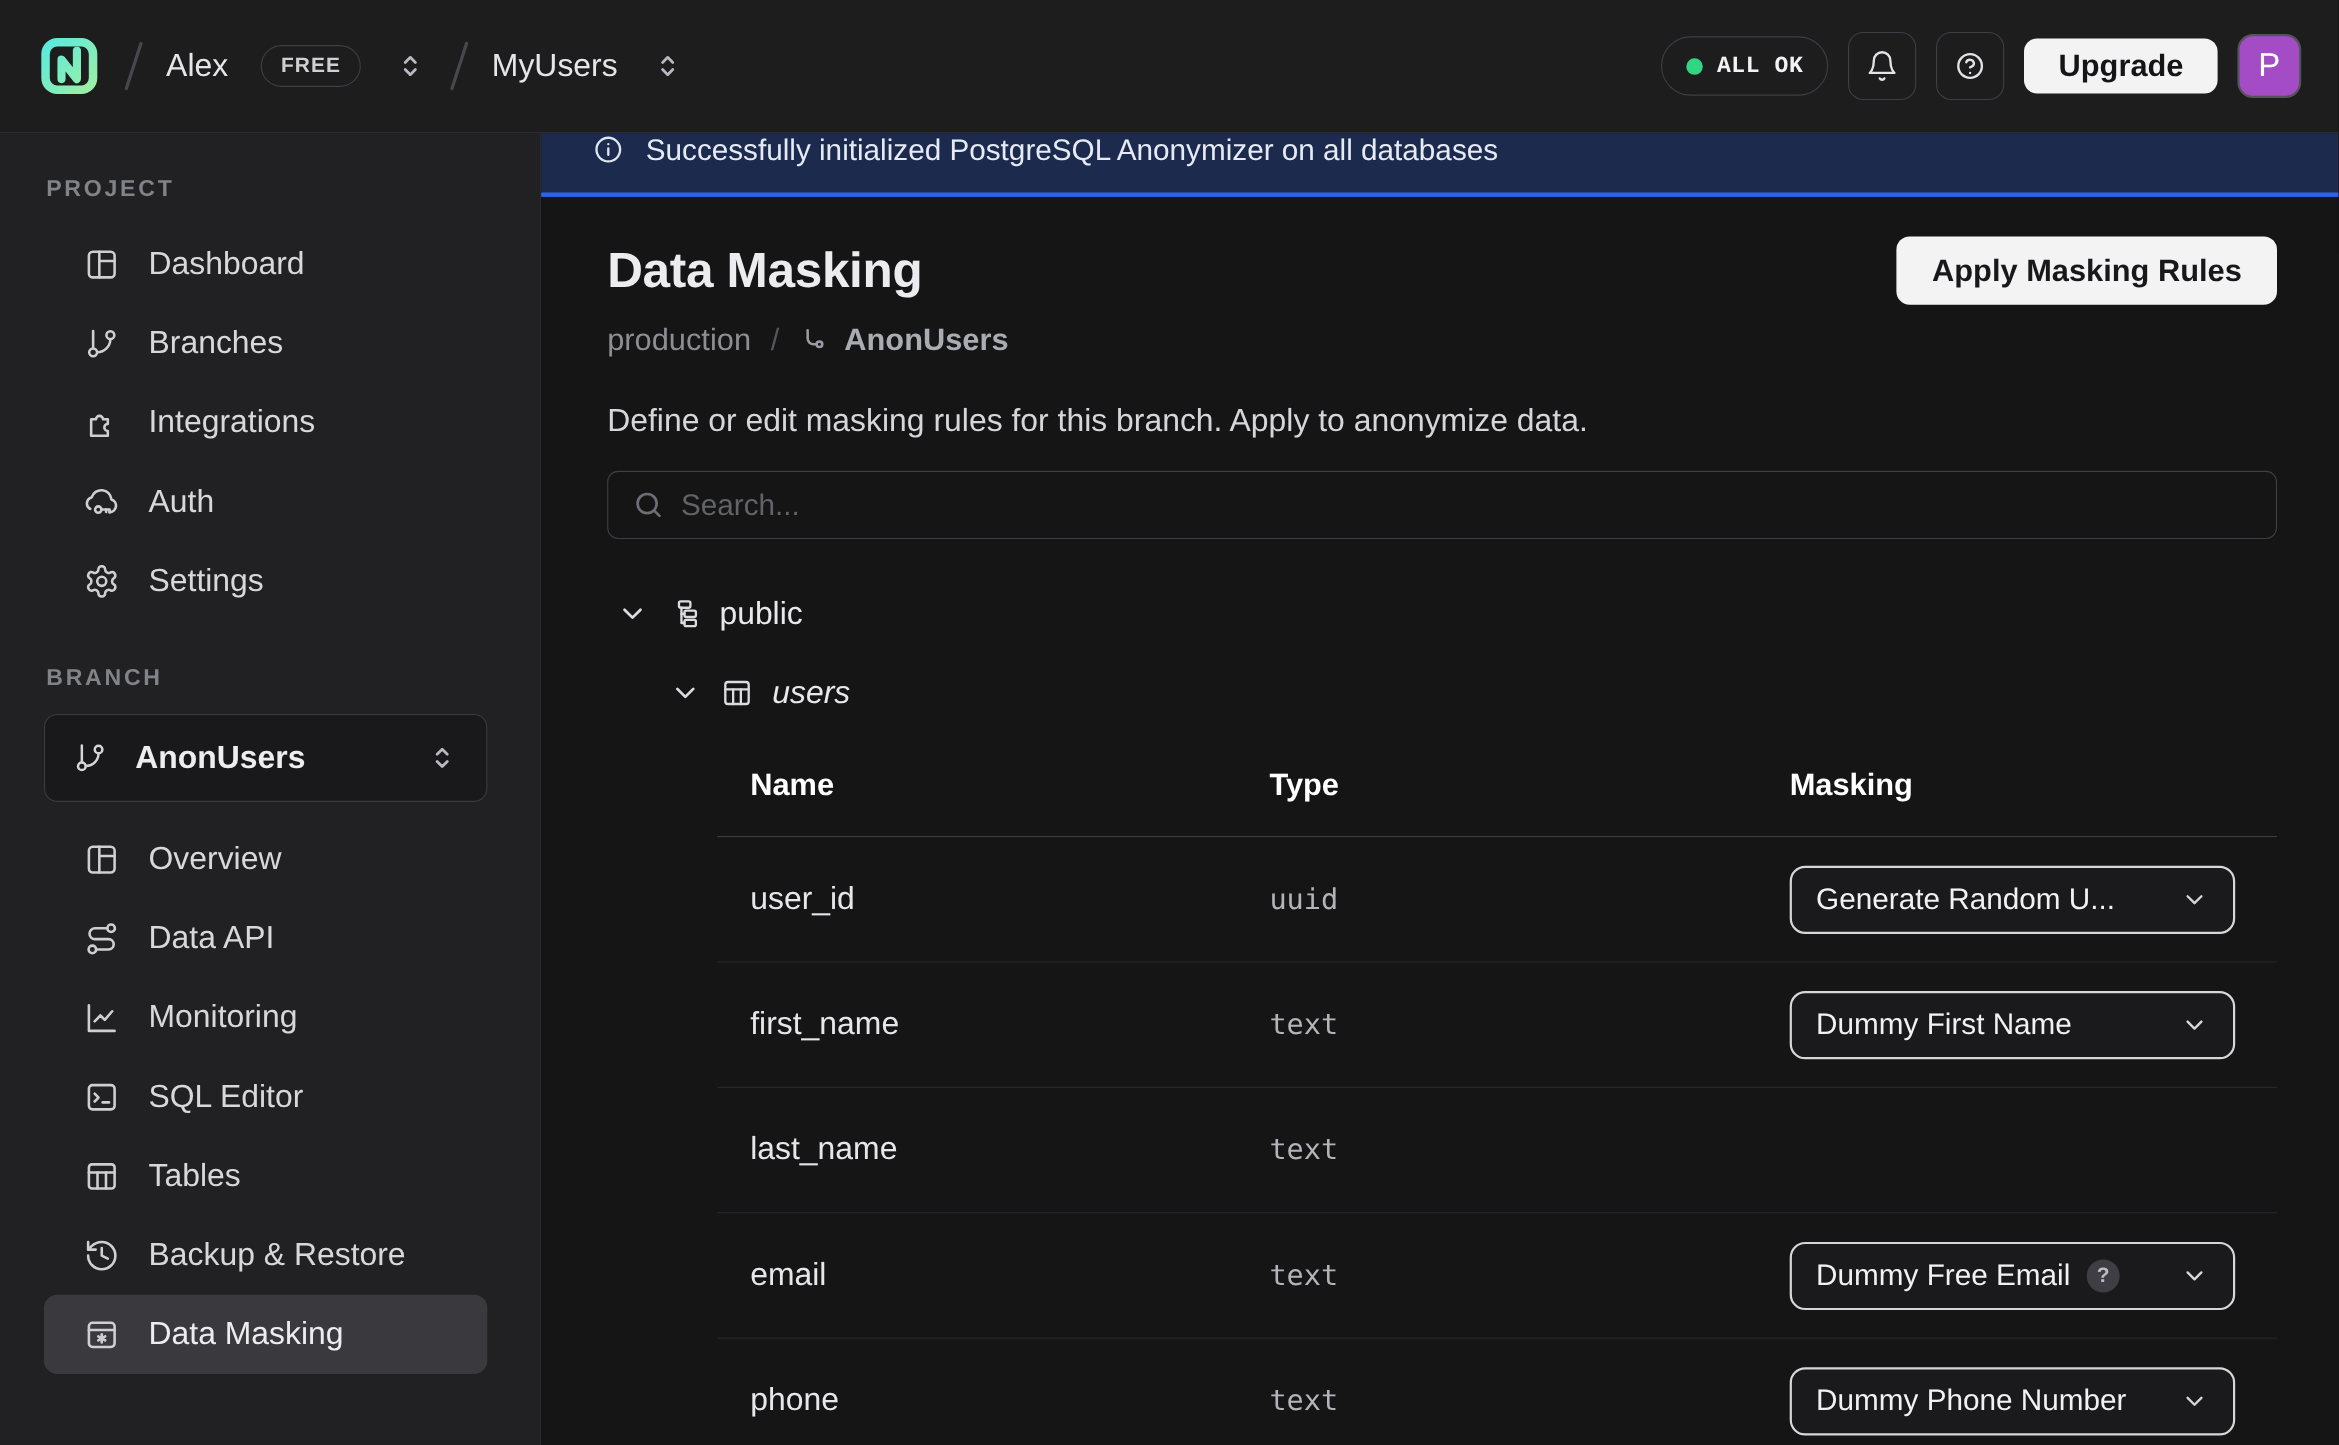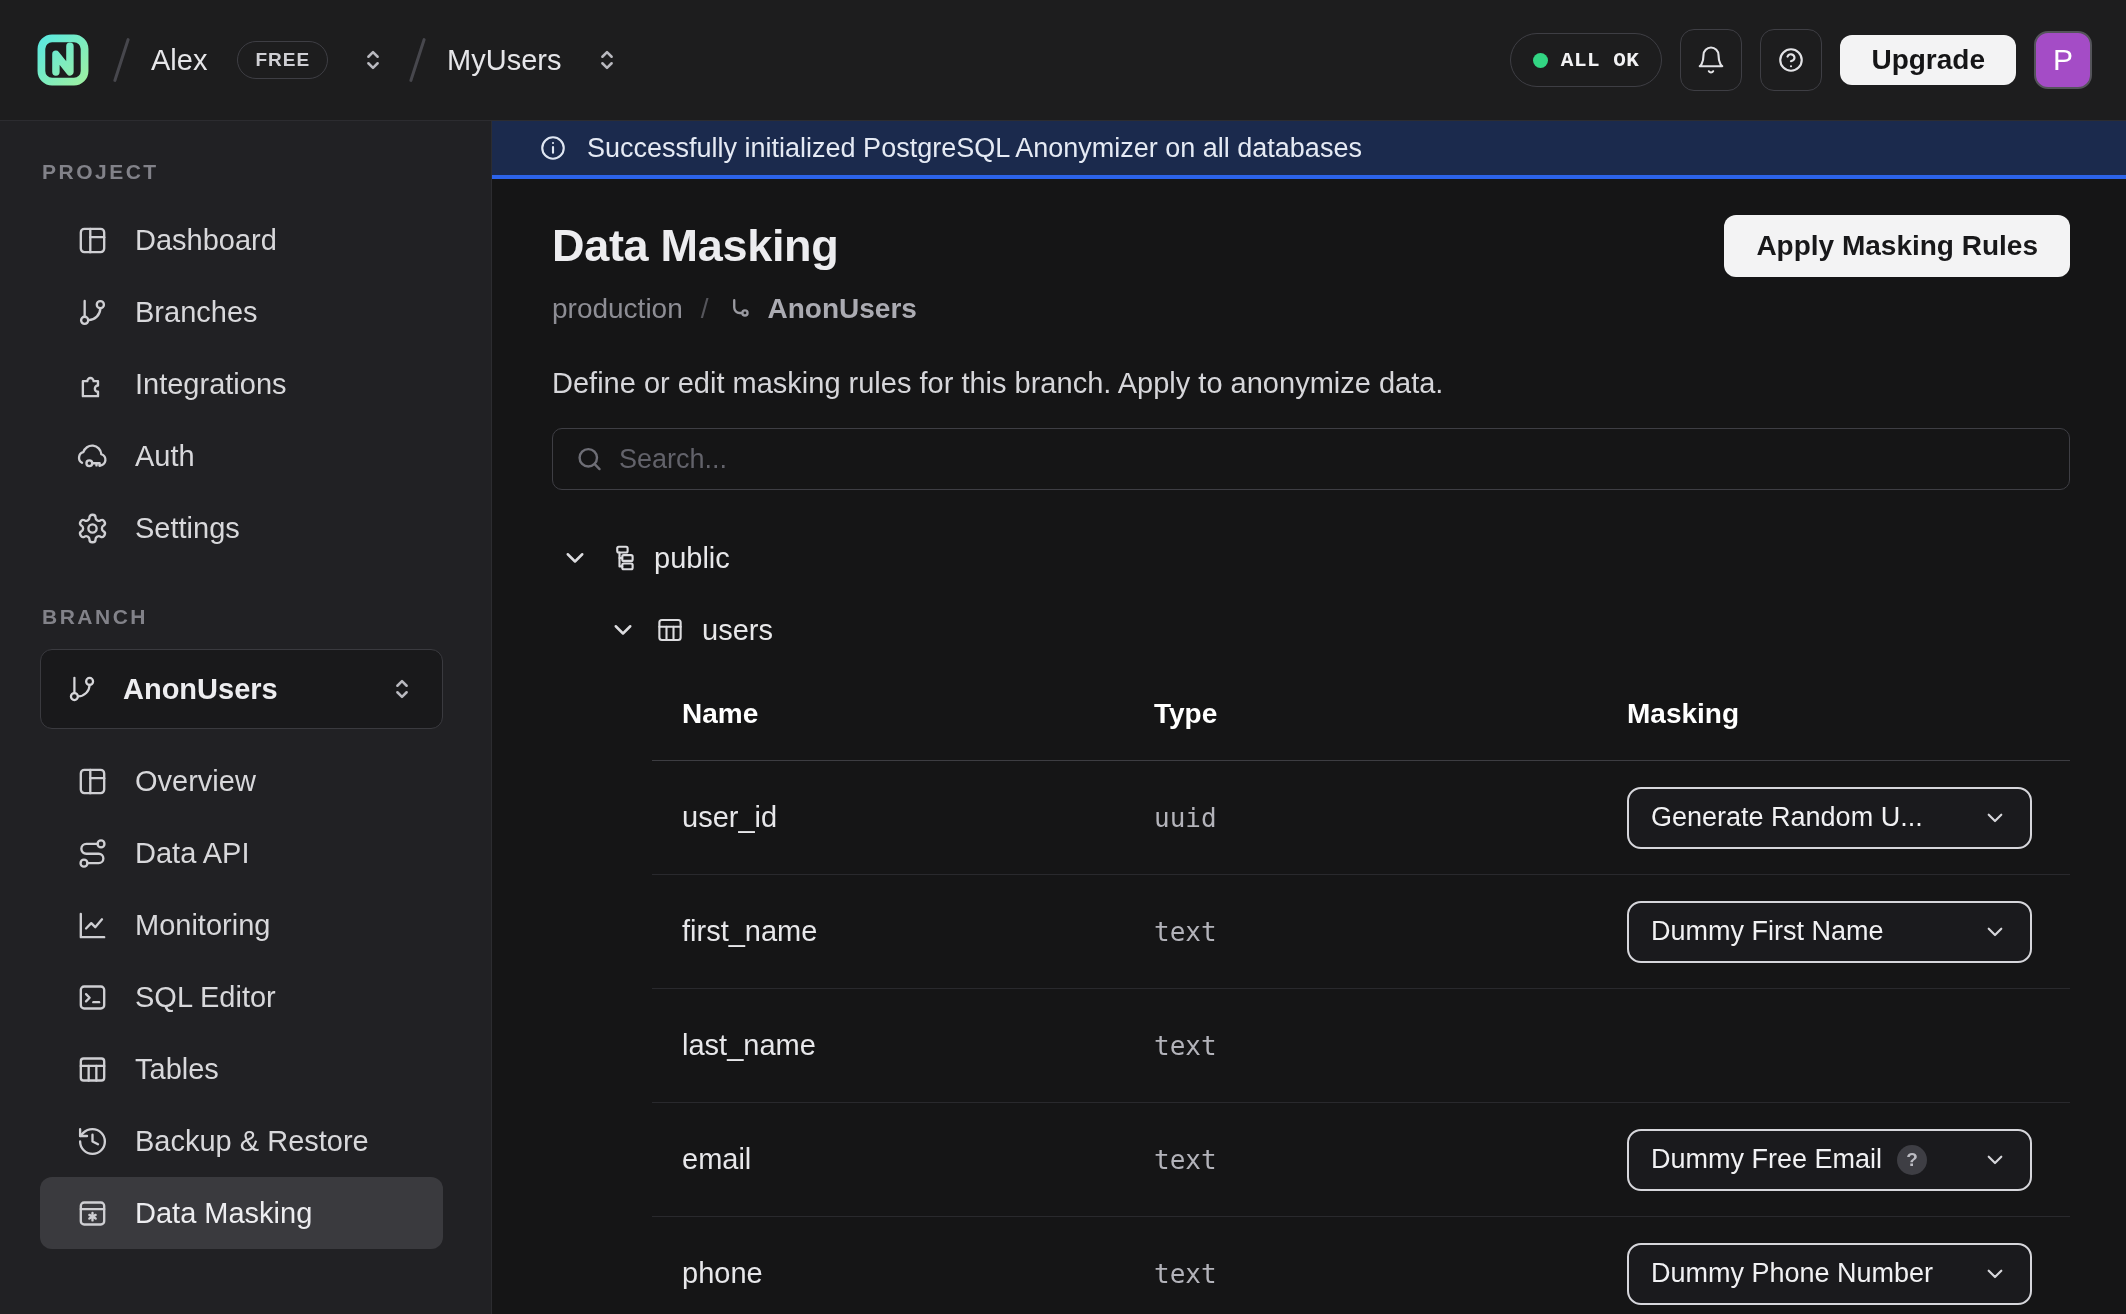--- a/index.html
+++ b/index.html
@@ -47,21 +47,21 @@
   .side-item .icon svg { width:100%; height:100%; display:block; }
   .side-item.active { background:#3a3a3e; color:#ededf0; }
   .branch-selector { width:100%; height:80px; margin-top:18px; border-radius:12px; border:1px solid #3a3a3f; background:#19191b; display:flex; align-items:center; gap:25px; padding:0 25px; color:#ededf0; font-size:29px; font-weight:600; font-family:inherit; cursor:pointer; }
   .branch-selector .icon { width:32px; height:32px; color:#d6d6da; }
   .branch-selector .icon svg { width:100%; height:100%; }
   .branch-selector .updown { margin-left:auto; }
   #branch-nav { margin-top:16px; }
 
   
   .main { flex:1; display:flex; flex-direction:column; min-width:0; background:#151516; }
-  .banner { height:58px; flex-shrink:0; background:var(--banner-bg); border-bottom:4px solid var(--banner-accent); display:flex; align-items:center; gap:19px; padding:0 46px; color:#e5eaf4; font-size:27px; }
+  .banner { height:58px; flex-shrink:0; background:var(--banner-bg); border-bottom:4px solid var(--banner-accent); display:flex; align-items:flex-start; gap:19px; padding:0 46px; color:#e5eaf4; font-size:27px; }
   .banner .icon { width:30px; height:30px; color:#dfe6f2; flex-shrink:0; }
   .banner .icon svg { width:100%; height:100%; display:block; }
   .content { flex:1; padding:0 56px 0 60px; overflow:hidden; }
 
   .title-row { margin-top:36px; display:flex; align-items:center; justify-content:space-between; }
   .page-title { font-size:45px; font-weight:700; color:#ececef; margin:0; letter-spacing:-.3px; line-height:52px; }
   .apply-btn { height:62px; padding:0 32px; border-radius:12px; background:#f3f3f4; color:#18181a; font-size:28px; font-weight:700; border:none; font-family:inherit; cursor:pointer; }
 
   .breadcrumb { margin-top:16px; display:flex; align-items:center; gap:13px; font-size:28px; color:#8d8d94; line-height:32px; }
   .breadcrumb .sep { color:#55555b; margin:0 5px; }
@@ -75,21 +75,21 @@
   .search input { width:100%; height:100%; background:transparent; border:none; outline:none; color:#e5e5e5; font-size:27px; padding:0 24px 0 66px; font-family:inherit; }
   .search input::placeholder { color:#62626a; }
   .search .s-icon { position:absolute; left:22px; top:50%; transform:translateY(-50%); width:29px; height:29px; color:#6e6e76; }
   .search .s-icon svg { width:100%; height:100%; display:block; }
 
   .tree { margin-top:46px; }
   .tree-row { display:flex; align-items:center; gap:17px; font-size:29px; color:#e8e8ea; height:44px; cursor:pointer; }
   .tree-row .chev, .tree-row .t-icon { width:30px; height:30px; color:#dcdcdf; flex-shrink:0; }
   .tree-row .chev svg, .tree-row .t-icon svg { width:100%; height:100%; display:block; }
   .tree-row.schema { padding-left:8px; }
-  .tree-row.table { margin-top:28px; padding-left:56px; }
+  .tree-row.table { margin-top:28px; padding-left:56px;font-style:italic; }
 
   .columns-table { margin-left:100px; margin-top:26px; }
   .t-head { display:grid; grid-template-columns:472px 473px 1fr; padding:20px 0 30px; border-bottom:1.5px solid #3d3d42; }
   .t-head .hcell { font-size:28px; font-weight:700; color:#ffffff; padding-left:30px; }
   .t-row { display:grid; grid-template-columns:472px 473px 1fr; align-items:center; height:114px; border-bottom:1.5px solid #29292d; }
   .cell { padding-left:30px; }
   .cell.name { font-size:29px; color:#e7e7ea; }
   .cell.type { font-size:26px; font-family:"DejaVu Sans Mono", monospace; color:#b3b3ba; }
   .select-btn { width:405px; height:62px; border-radius:14px; border:2px solid #d6d6db; background:#1a1a1d; display:flex; align-items:center; gap:15px; padding:0 22px; color:#f1f1f3; font-size:27px; font-family:inherit; cursor:pointer; white-space:nowrap; }
   .select-btn .sel-label { overflow:hidden; text-overflow:clip; }

